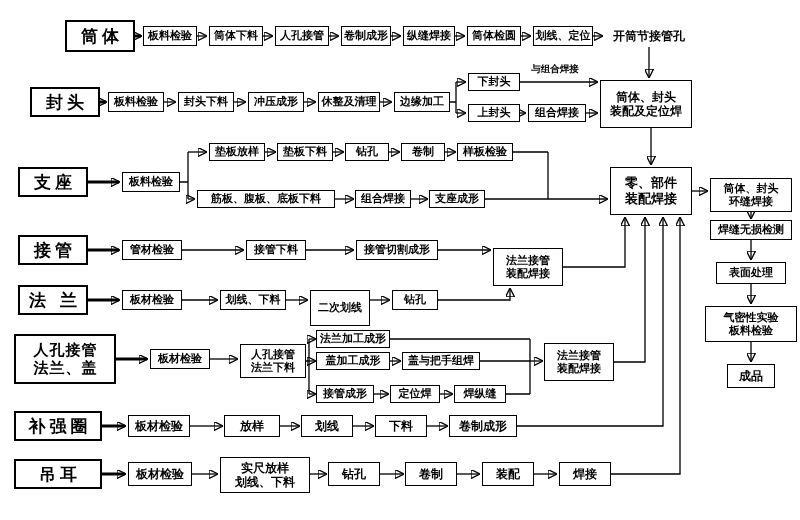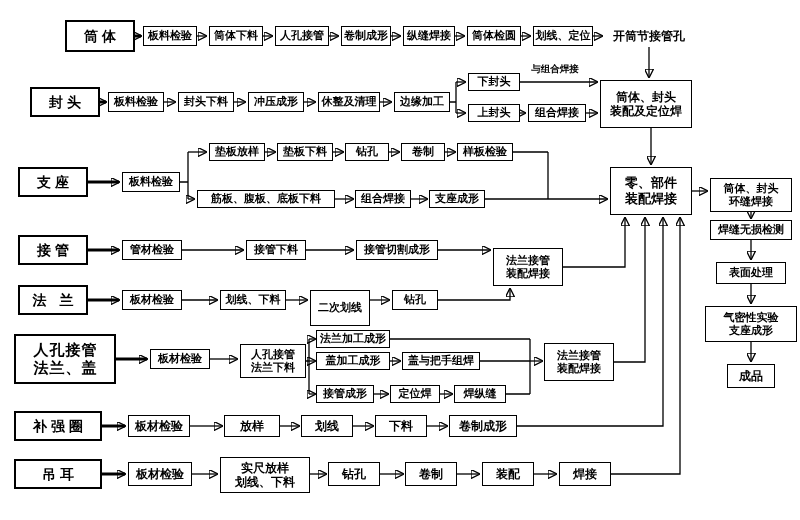--- a/index.html
+++ b/index.html
@@ -6,21 +6,21 @@
   body{width:800px;height:520px;position:relative;overflow:hidden;
        font-family:"DejaVu Sans","Liberation Sans",sans-serif;}
   .stage{position:relative;width:800px;height:520px;background:#fff;}
   .wires{position:absolute;left:0;top:0;z-index:1;}
   .wires path{fill:none;stroke:#000;stroke-width:1.3;}
   .wires path.t{stroke-width:3;}
   .wires path.noarrow{marker-end:none;}
   .box{position:absolute;box-sizing:border-box;border:1px solid #000;background:#fff;color:#000;
        display:flex;align-items:center;justify-content:center;text-align:center;
        font-weight:700;font-size:11px;line-height:1.2;white-space:pre-line;z-index:2;}
-  .big{border-width:2px;font-size:14px;letter-spacing:4px;padding-left:4px;}
+  .big{border-width:2px;font-size:17px;letter-spacing:4px;padding-left:4px;}
   .big2{border-width:2px;font-size:15px;letter-spacing:1px;padding-left:1px;}
   .plain{border:none;font-size:12px;}
   .note{border:none;font-size:9.5px;background:transparent;}
   .hl{font-size:13px;}
   .md{font-size:12px;}
   .f12{font-size:12px;}
 </style>
 </head>
 <body>
 
@@ -150,21 +150,21 @@
   <div class="box" style="left:355px;top:190px;width:56px;height:18px">组合焊接</div>
   <div class="box" style="left:429px;top:190px;width:56px;height:18px">支座成形</div>
   <div class="box hl" style="left:610px;top:167px;width:82px;height:48px">零、部件
 装配焊接</div>
 
   <div class="box" style="left:710px;top:178px;width:82px;height:34px">筒体、封头
 环缝焊接</div>
   <div class="box" style="left:710px;top:220px;width:82px;height:20px">焊缝无损检测</div>
   <div class="box" style="left:716px;top:262px;width:70px;height:22px">表面处理</div>
   <div class="box" style="left:705px;top:306px;width:92px;height:36px">气密性实验
-支座成形</div>
+板料检验</div>
   <div class="box f12" style="left:727px;top:364px;width:48px;height:24px">成品</div>
 
   <div class="box big" style="left:18px;top:235px;width:70px;height:30px">接管</div>
   <div class="box" style="left:122px;top:240px;width:60px;height:20px">管材检验</div>
   <div class="box" style="left:246px;top:240px;width:60px;height:20px">接管下料</div>
   <div class="box" style="left:356px;top:240px;width:82px;height:20px">接管切割成形</div>
   <div class="box" style="left:493px;top:248px;width:70px;height:38px">法兰接管
 装配焊接</div>
 
   <div class="box big" style="left:18px;top:285px;width:70px;height:30px">法 兰</div>

